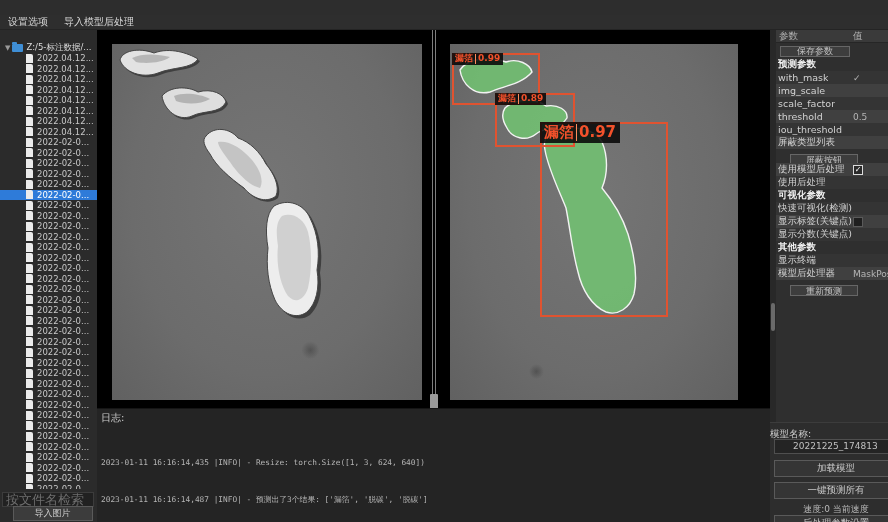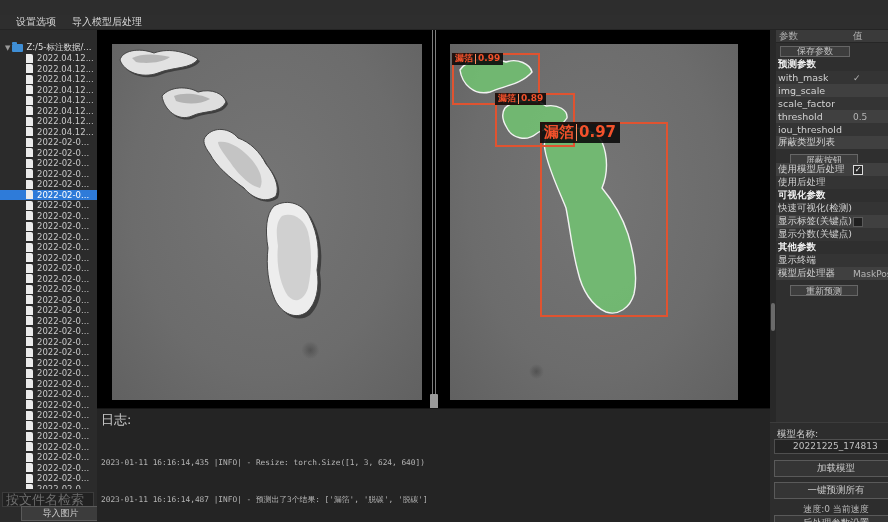--- a/index.html
+++ b/index.html
@@ -8,40 +8,40 @@
   #app *{box-sizing:border-box;}
 
   
   .titlebar{position:absolute;left:0;top:0;width:888px;height:15px;background:#191919;
             display:flex;align-items:center;padding-left:4px;}
   .logo{width:8px;height:8px;background:#d93a2b;border-radius:50% 50% 50% 10%;margin-right:5px;flex:none;}
   .title{font-size:9px;color:#c9c9c9;white-space:nowrap;}
 
   
   .menubar{position:absolute;left:0;top:15px;width:888px;height:15px;background:#2e2e2e;
-           border-bottom:1px solid #242424;display:flex;align-items:center;gap:16px;padding-left:16px;}
+           border-bottom:1px solid #242424;display:flex;align-items:center;gap:16px;padding-left:8px;}
   .menu-item{font-size:10px;color:#d6d6d6;white-space:nowrap;}
 
   
   .sidebar{position:absolute;left:0;top:30px;width:97px;height:492px;background:#2b2b2b;overflow:hidden;}
   .tree-root{position:absolute;left:0;top:12px;display:flex;align-items:center;height:11px;
              font-size:8.5px;color:#ddd;white-space:nowrap;width:97px;overflow:hidden;}
   .caret{color:#9a9a9a;font-size:7px;margin:0 2px 0 5px;flex:none;}
   .folder-icon{width:11px;height:8px;background:#3f8fd6;border-radius:1px;position:relative;margin-right:3px;flex:none;}
   .folder-icon::before{content:"";position:absolute;left:0;top:-2px;width:5px;height:2px;background:#3f8fd6;border-radius:1px 1px 0 0;}
   .file-list{position:absolute;left:0;top:23px;width:97px;height:436px;overflow:hidden;}
   .file-row{display:flex;align-items:center;height:10.5px;padding-left:26px;font-size:8.5px;
             color:#c8c8c8;white-space:nowrap;}
   .file-row.selected{background:#2e7bd9;color:#fff;}
   .file-icon{width:7px;height:9px;background:#ececec;border-radius:0 2px 0 0;margin-right:4px;flex:none;}
   .search-box{position:absolute;left:2px;top:459px;width:92px;height:15px;}
   .search-box input{width:100%;height:100%;background:#212121;border:1px solid #3c3c3c;
             color:#bbb;font-size:13px;padding:0 3px;font-family:"DejaVu Sans",sans-serif;outline:none;}
   .search-box input::placeholder{color:#6e6e6e;}
-  .import-bar{position:absolute;left:12px;top:476px;width:97px;height:16px;display:flex;justify-content:center;}
+  .import-bar{position:absolute;left:4px;top:476px;width:97px;height:16px;display:flex;justify-content:center;}
   .import-btn{width:80px;height:15px;background:#3c3c3c;border:1px solid #5a5a5a;color:#ccc;
             font-size:9px;padding:0;font-family:"DejaVu Sans",sans-serif;}
 
   
   .viewer-area{position:absolute;left:97px;top:30px;width:673px;height:378px;background:#000;overflow:hidden;}
   .gray-img{position:absolute;top:14px;height:356px;overflow:hidden;
         background:
           radial-gradient(circle 12px at 64% 86%, rgba(25,25,25,.30), rgba(25,25,25,0) 75%),
           radial-gradient(ellipse at 50% 42%, #757575 0%, #6c6c6c 62%, #616161 100%);}
   .img-left{left:15px;width:310px;}
@@ -88,37 +88,37 @@
   .t-param-check:not(.checked) .pcheck{border-color:#5a5a5a;background:#1f1f1f;}
   .t-param-check.checked .pcheck::before{content:"\2713";}
   .prow-btn{display:none;margin-left:4px;width:70px;height:11px;background:#3d3d3d;border:1px solid #666;
             color:#c6c6c6;font-size:9px;line-height:8px;padding:0;font-family:"DejaVu Sans",sans-serif;}
   .t-button .prow-btn{display:block;}
   .t-button2 .prow-btn{display:block;margin-left:14px;width:68px;margin-top:7px;}
 
   
   .model-panel{position:absolute;left:770px;top:422px;width:118px;height:100px;background:#2d2d2d;
                border-top:1px solid #3c3c3c;overflow:visible;}
-  .m-label{position:absolute;left:7px;top:5px;font-size:9.5px;color:#cfcfcf;white-space:nowrap;}
+  .m-label{position:absolute;left:0;top:5px;font-size:9.5px;color:#cfcfcf;white-space:nowrap;}
   .m-field,.m-btn{position:absolute;left:4px;width:124px;height:15px;background:#242424;
            border:1px solid #4f4f4f;font-size:9px;color:#c0c0c0;white-space:nowrap;
            font-family:"DejaVu Sans",sans-serif;}
   .m-field{top:16px;line-height:13px;padding-left:18px;}
   .m-btn{height:17px;background:#353535;border:1px solid #5a5a5a;color:#c8c8c8;font-size:9.5px;
          text-align:center;padding:0;}
   .m-load{top:37px;}
   .m-predict{top:59px;}
   .m-speed{position:absolute;left:4px;top:80px;width:124px;font-size:9px;color:#b8b8b8;
            text-align:center;white-space:nowrap;}
   .m-bottom{top:92px;height:16px;}
 
   
   .log-panel{position:absolute;left:97px;top:408px;width:673px;height:114px;background:#242424;
              border-top:1px solid #151515;padding:2px 0 0 4px;overflow:hidden;}
-  .log-title{font-size:13px;color:#ccc;height:11px;}
+  .log-title{font-size:10px;color:#ccc;height:11px;}
   .log-lines{font-family:"DejaVu Sans Mono",monospace;font-size:7.8px;color:#b4b4b4;
              line-height:9.1px;white-space:pre;overflow:hidden;}
 </style>
 </head>
 <body>
 
 <div id="app">
 
 
   <div class="menubar">

